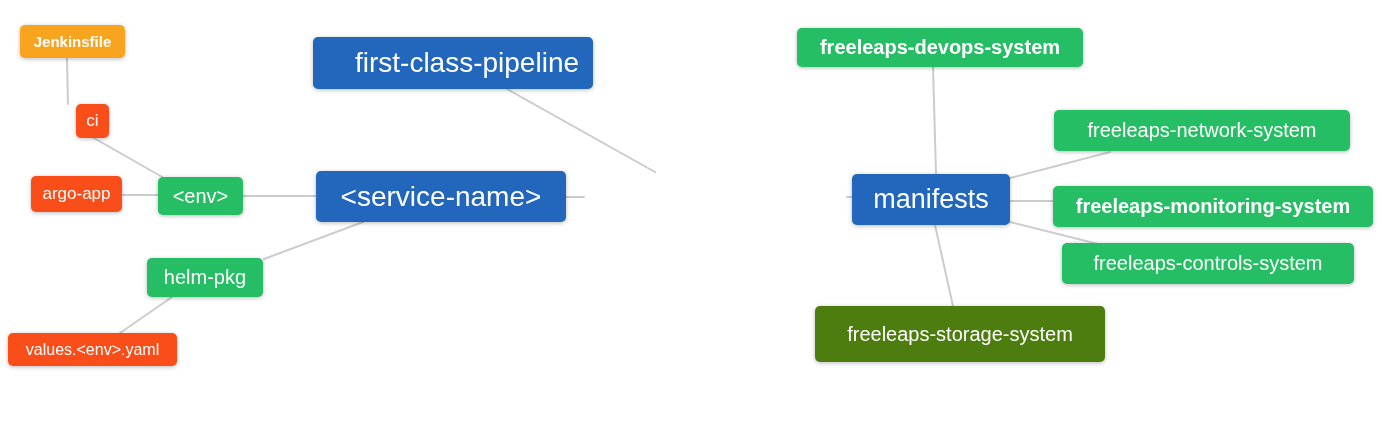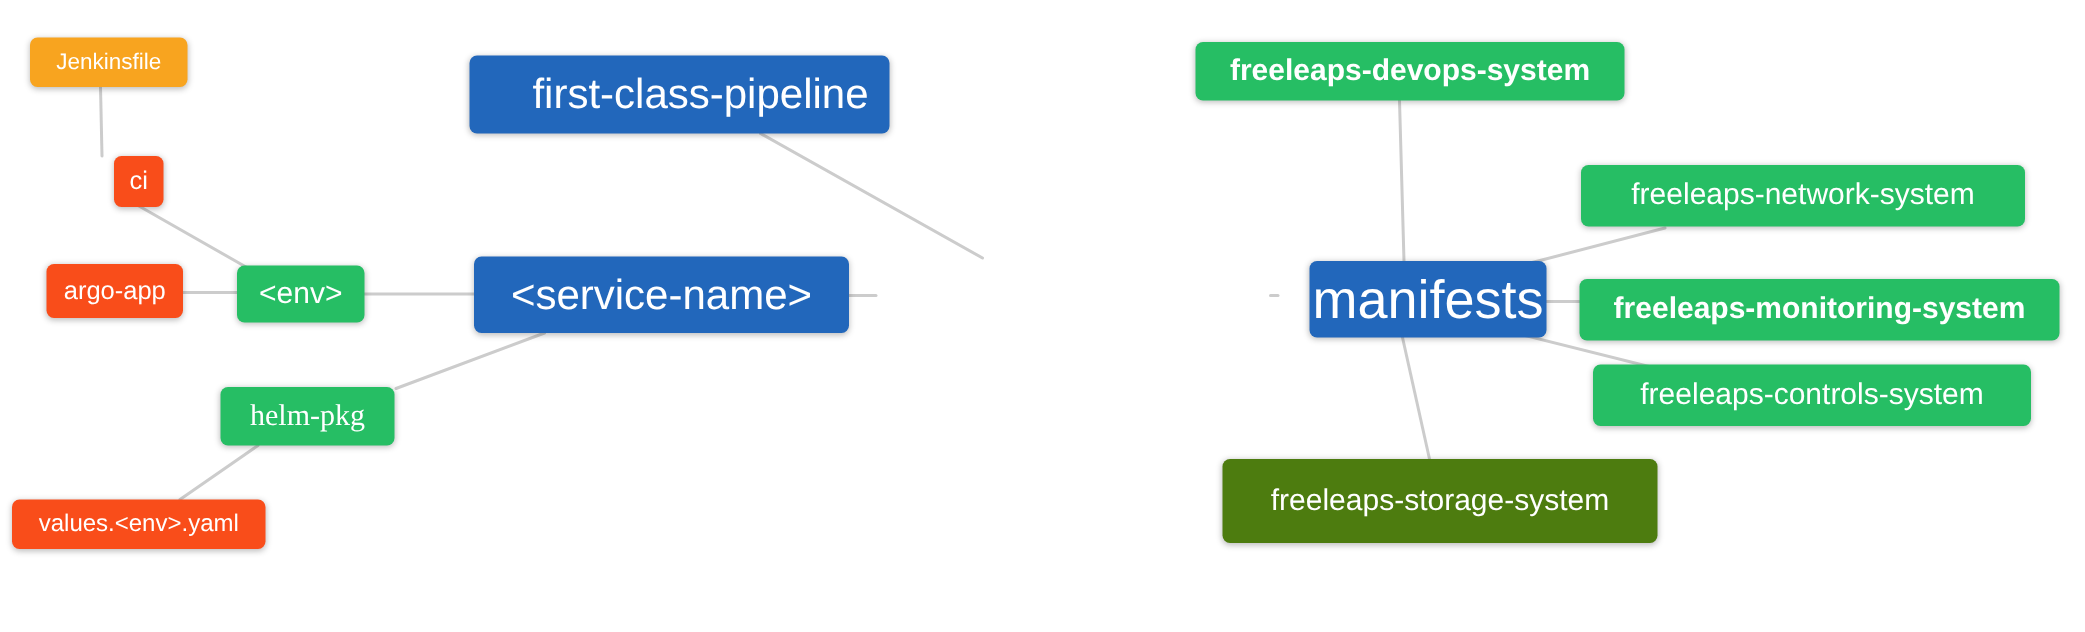--- a/index.html
+++ b/index.html
@@ -51,27 +51,27 @@
       <line x1="172" y1="297" x2="120" y2="333" stroke="#cccccc" stroke-width="2" stroke-linecap="round"></line>
       <line x1="507" y1="89" x2="655" y2="172" stroke="#cccccc" stroke-width="2" stroke-linecap="round"></line>
       <line x1="847" y1="197" x2="852" y2="197" stroke="#cccccc" stroke-width="2" stroke-linecap="round"></line>
       <line x1="936" y1="174" x2="933" y2="67" stroke="#cccccc" stroke-width="2" stroke-linecap="round"></line>
       <line x1="1010" y1="178" x2="1110" y2="152" stroke="#cccccc" stroke-width="2" stroke-linecap="round"></line>
       <line x1="1010" y1="201" x2="1053" y2="201" stroke="#cccccc" stroke-width="2" stroke-linecap="round"></line>
       <line x1="1010" y1="222" x2="1142" y2="255" stroke="#cccccc" stroke-width="2" stroke-linecap="round"></line>
       <line x1="935" y1="225" x2="953" y2="306" stroke="#cccccc" stroke-width="2" stroke-linecap="round"></line>
     </svg>
 
-<div class="node" style="left: 20px; top: 25px; width: 105px; height: 33px; font-size: 15px; background: rgb(248, 164, 31);">Jenkinsfile</div>
+<div class="node" style="left: 20px; top: 25px; width: 105px; height: 33px; font-size: 15px; background: rgb(248, 164, 31); font-weight: bold;">Jenkinsfile</div>
     <div class="node" style="left: 52px; top: 104px; width: 33px; height: 34px; font-size: 17px; background: rgb(249, 77, 26); margin-left: 24px;">ci</div>
     <div class="node" style="left: 31px; top: 176px; width: 91px; height: 36px; font-size: 17px; background: rgb(249, 77, 26);">argo-app</div>
     <div class="node" style="left: 158px; top: 177px; width: 85px; height: 38px; font-size: 20px; background: rgb(38, 190, 100);">&lt;env&gt;</div>
-    <div class="node" style="left: 147px; top: 258px; width: 116px; height: 39px; font-size: 20px; background: rgb(38, 190, 100); font-family: Liberation Serif, serif;">helm-pkg</div>
+    <div class="node" style="left: 147px; top: 258px; width: 116px; height: 39px; font-size: 20px; background: rgb(38, 190, 100);">helm-pkg</div>
     <div class="node" style="left: 8px; top: 333px; width: 169px; height: 33px; font-size: 16px; background: rgb(249, 77, 26);">values.&lt;env&gt;.yaml</div>
     <div class="node" style="left: 313px; top: 37px; width: 280px; height: 52px; font-size: 28px; background: rgb(34, 103, 187); padding-left: 28px;">first-class-pipeline</div>
     <div class="node" style="left: 316px; top: 171px; width: 250px; height: 51px; font-size: 28px; background: rgb(34, 103, 187);">&lt;service-name&gt;</div>
-    <div class="node" style="left: 852px; top: 174px; width: 158px; height: 51px; font-size: 36px; background: rgb(34, 103, 187); margin-left: 21px;">manifests</div>
+    <div class="node" style="left: 852px; top: 174px; width: 158px; height: 51px; font-size: 27px; background: rgb(34, 103, 187);">manifests</div>
     <div class="node" style="left: 797px; top: 28px; width: 286px; height: 39px; font-size: 20px; background: rgb(38, 190, 100); font-weight: bold;">freeleaps-devops-system</div>
     <div class="node" style="left: 1054px; top: 110px; width: 296px; height: 41px; font-size: 20px; background: rgb(38, 190, 100);">freeleaps-network-system</div>
     <div class="node" style="left: 1053px; top: 186px; width: 320px; height: 41px; font-size: 20px; background: rgb(38, 190, 100); font-weight: bold;">freeleaps-monitoring-system</div>
     <div class="node" style="left: 1062px; top: 243px; width: 292px; height: 41px; font-size: 20px; background: rgb(38, 190, 100);">freeleaps-controls-system</div>
     <div class="node" style="left: 815px; top: 306px; width: 290px; height: 56px; font-size: 20px; background: #4d7c0f;">freeleaps-storage-system</div>
   </div>
 
 </body></html>

